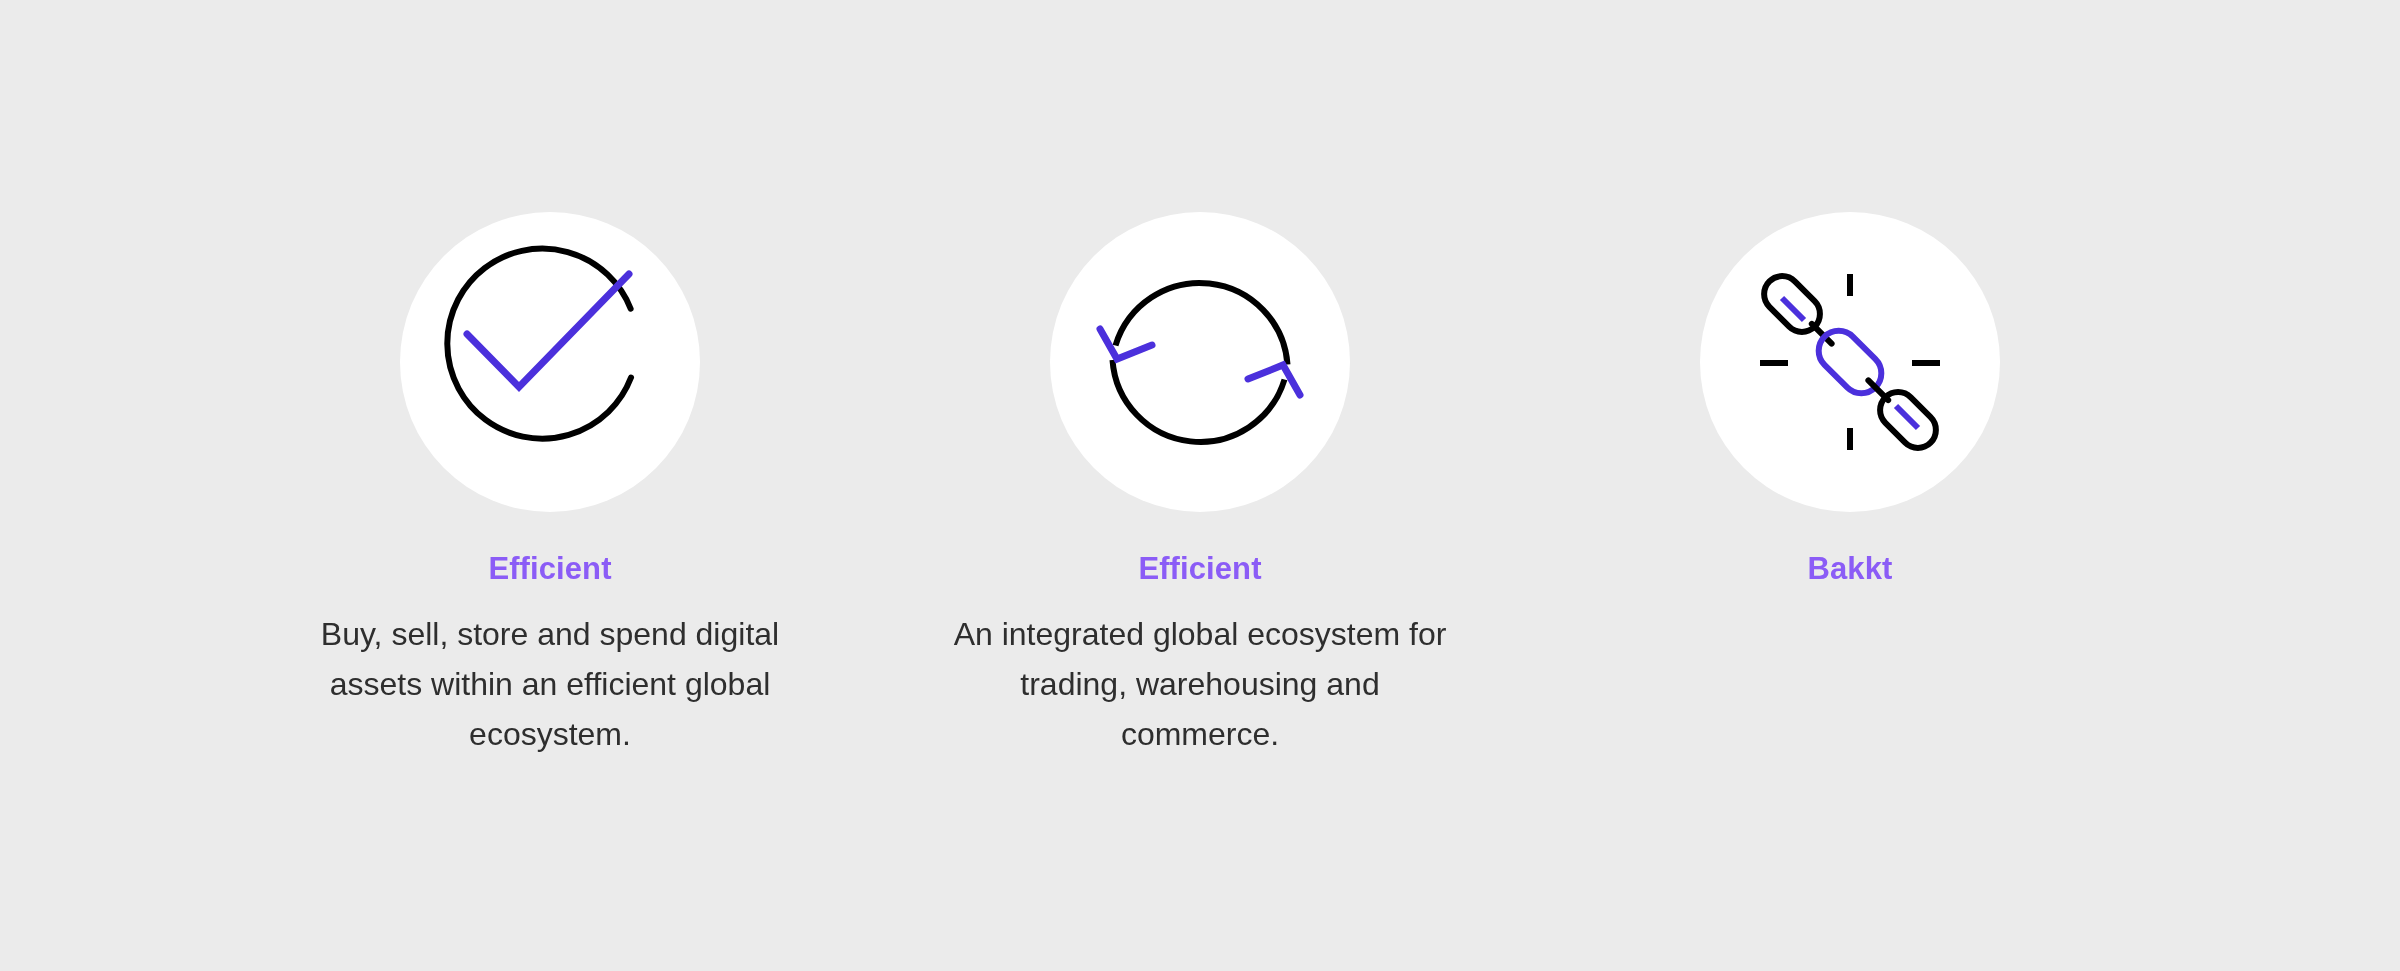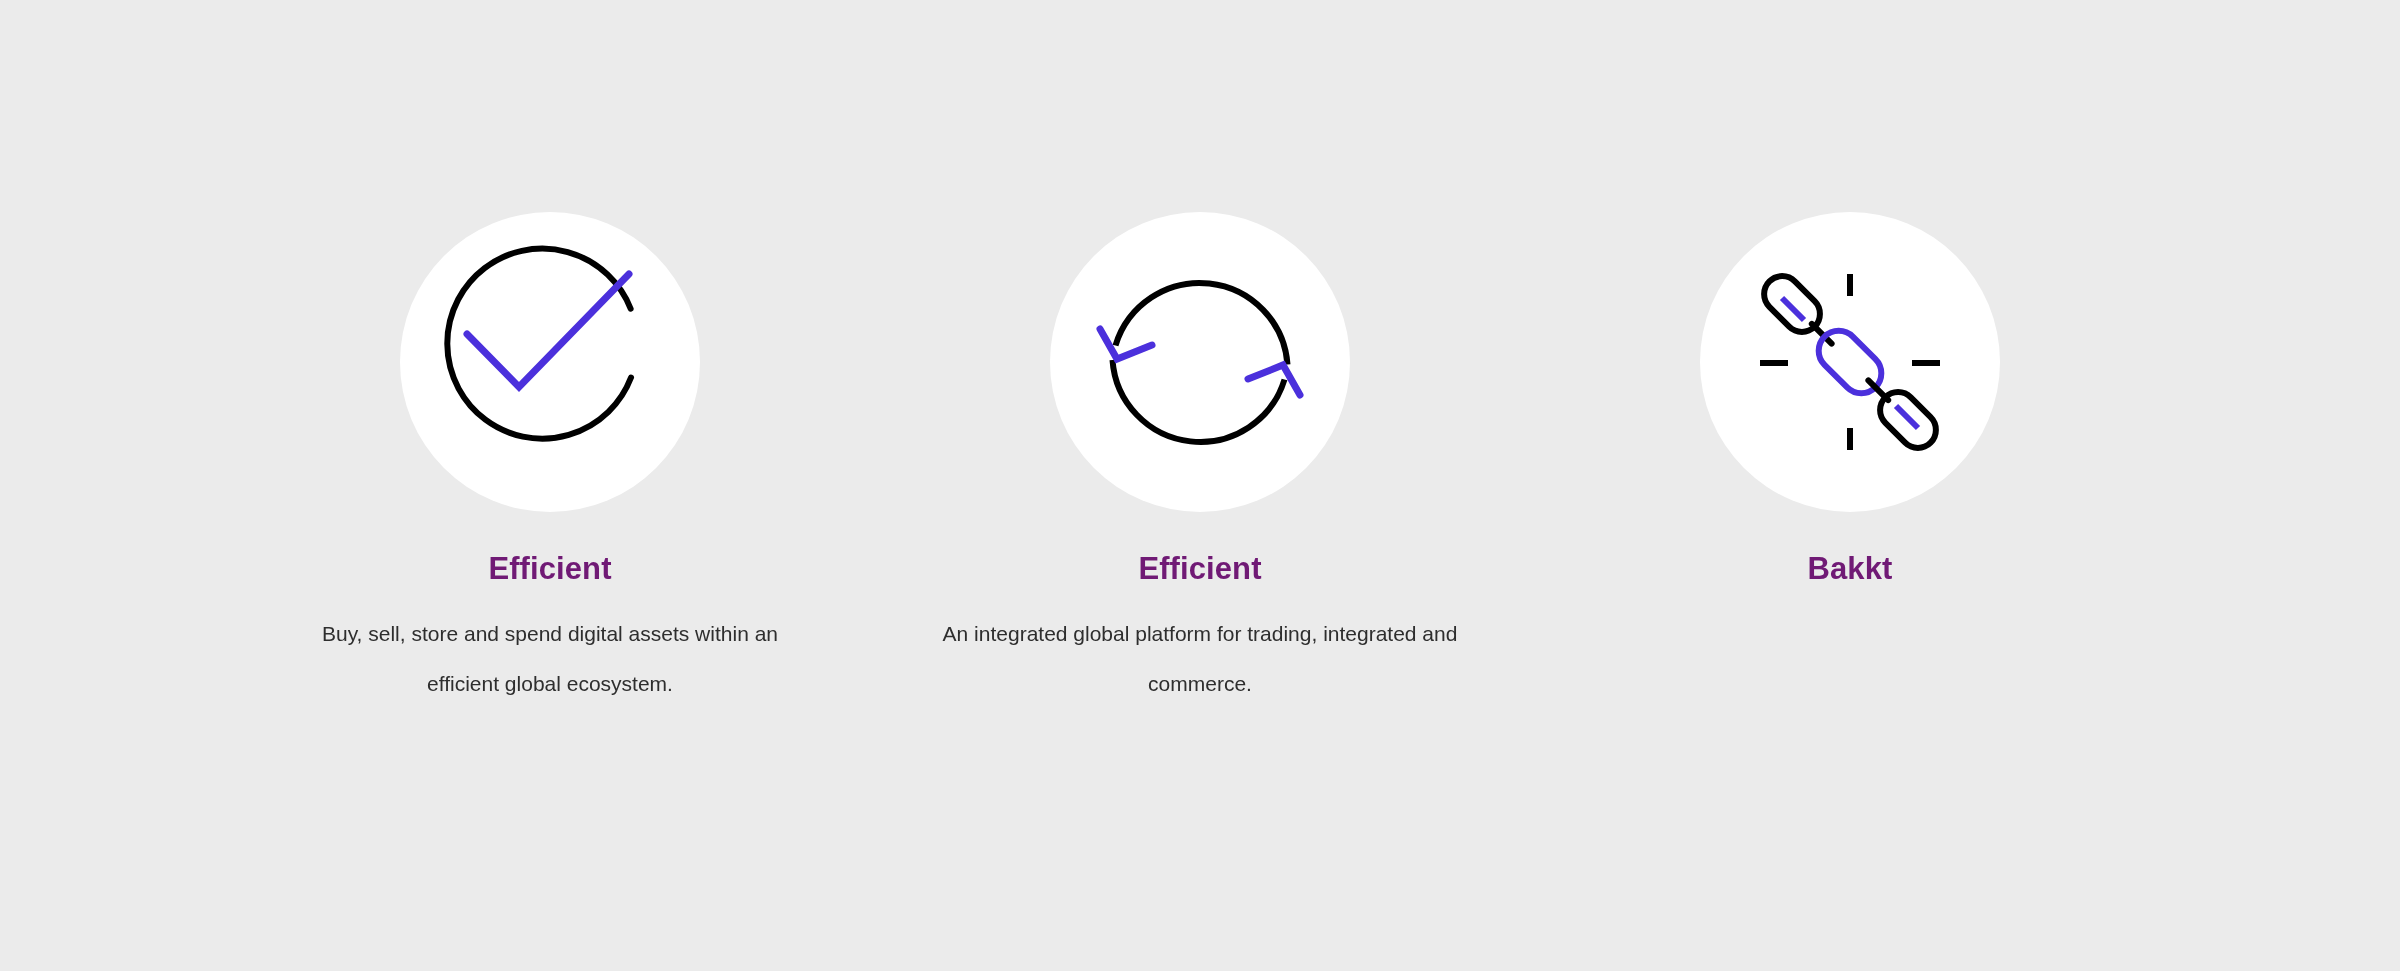--- a/index.html
+++ b/index.html
@@ -54,28 +54,28 @@
     display: block;
     width: 300px;
     height: 300px;
     overflow: visible;
   }
 
   .feature-title {
     margin-top: 38px;
     font-size: 31px;
     font-weight: bold;
-    color: #701a75;
+    color: #8b5cf6;
     letter-spacing: 0.1px;
     line-height: 1.2;
   }
 
   .feature-desc {
     margin-top: 22px;
-    font-size: 21px;
+    font-size: 32px;
     font-weight: normal;
     color: #2e2e2e;
     line-height: 50px;
     max-width: 520px;
   }
 
   .card-secure .feature-desc { max-width: 560px; }
   .card-seamless .feature-desc { max-width: 520px; }
   .card-efficient .feature-desc { max-width: 500px; }
 </style>
@@ -106,21 +106,21 @@
           <path d="M 65.5 133.5 A 88 88 0 0 1 237.5 152.5" fill="none" stroke="#000000" stroke-width="6" stroke-linecap="butt"></path>
 
           <path d="M 234.5 167.5 A 88 88 0 0 1 62.5 148.0" fill="none" stroke="#000000" stroke-width="6" stroke-linecap="butt"></path>
 
           <path d="M 50 117 L 67 147 L 102 133" fill="none" stroke="#4b30dc" stroke-width="7" stroke-linecap="round" stroke-linejoin="miter"></path>
 
           <path d="M 250 183 L 233 153 L 198 167" fill="none" stroke="#4b30dc" stroke-width="7" stroke-linecap="round" stroke-linejoin="miter"></path>
         </svg>
       </div>
       <h3 class="feature-title">Efficient</h3>
-      <p class="feature-desc">An integrated global platform for trading, integrated and commerce.</p>
+      <p class="feature-desc">An integrated global ecosystem for trading, warehousing and commerce.</p>
     </div>
 
     <div class="feature-card card-secure">
       <div class="icon-circle">
         <svg viewBox="0 0 300 300" xmlns="http://www.w3.org/2000/svg">
           <g transform="rotate(-45 150 150)">
 
             <rect x="132" y="36" width="36" height="64" rx="18" ry="18" fill="none" stroke="#000000" stroke-width="6"></rect>
 
             <line x1="150" y1="96" x2="150" y2="124" stroke="#000000" stroke-width="6" stroke-linecap="round"></line>

